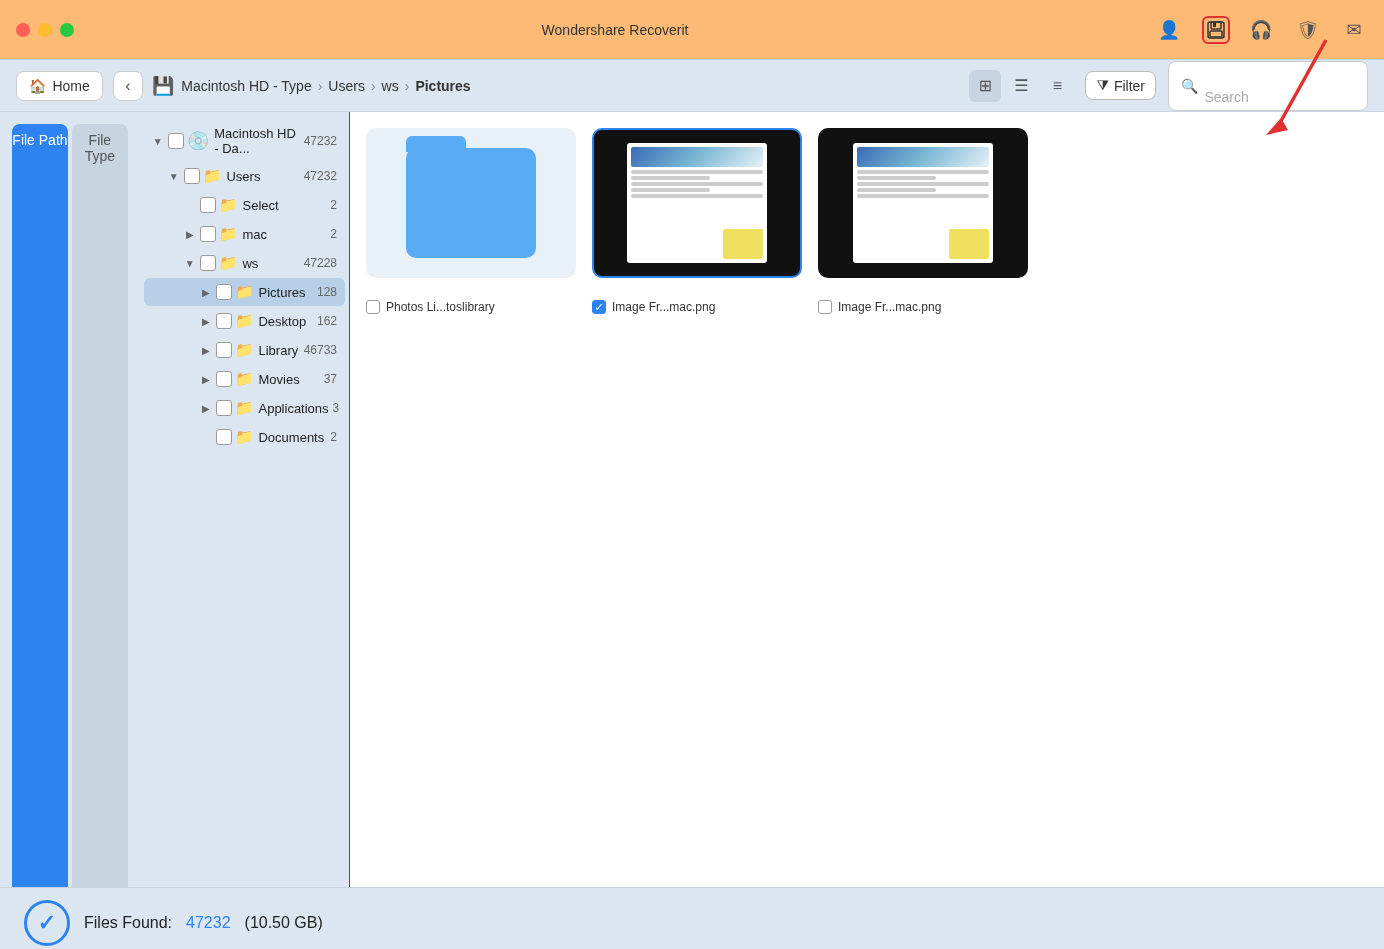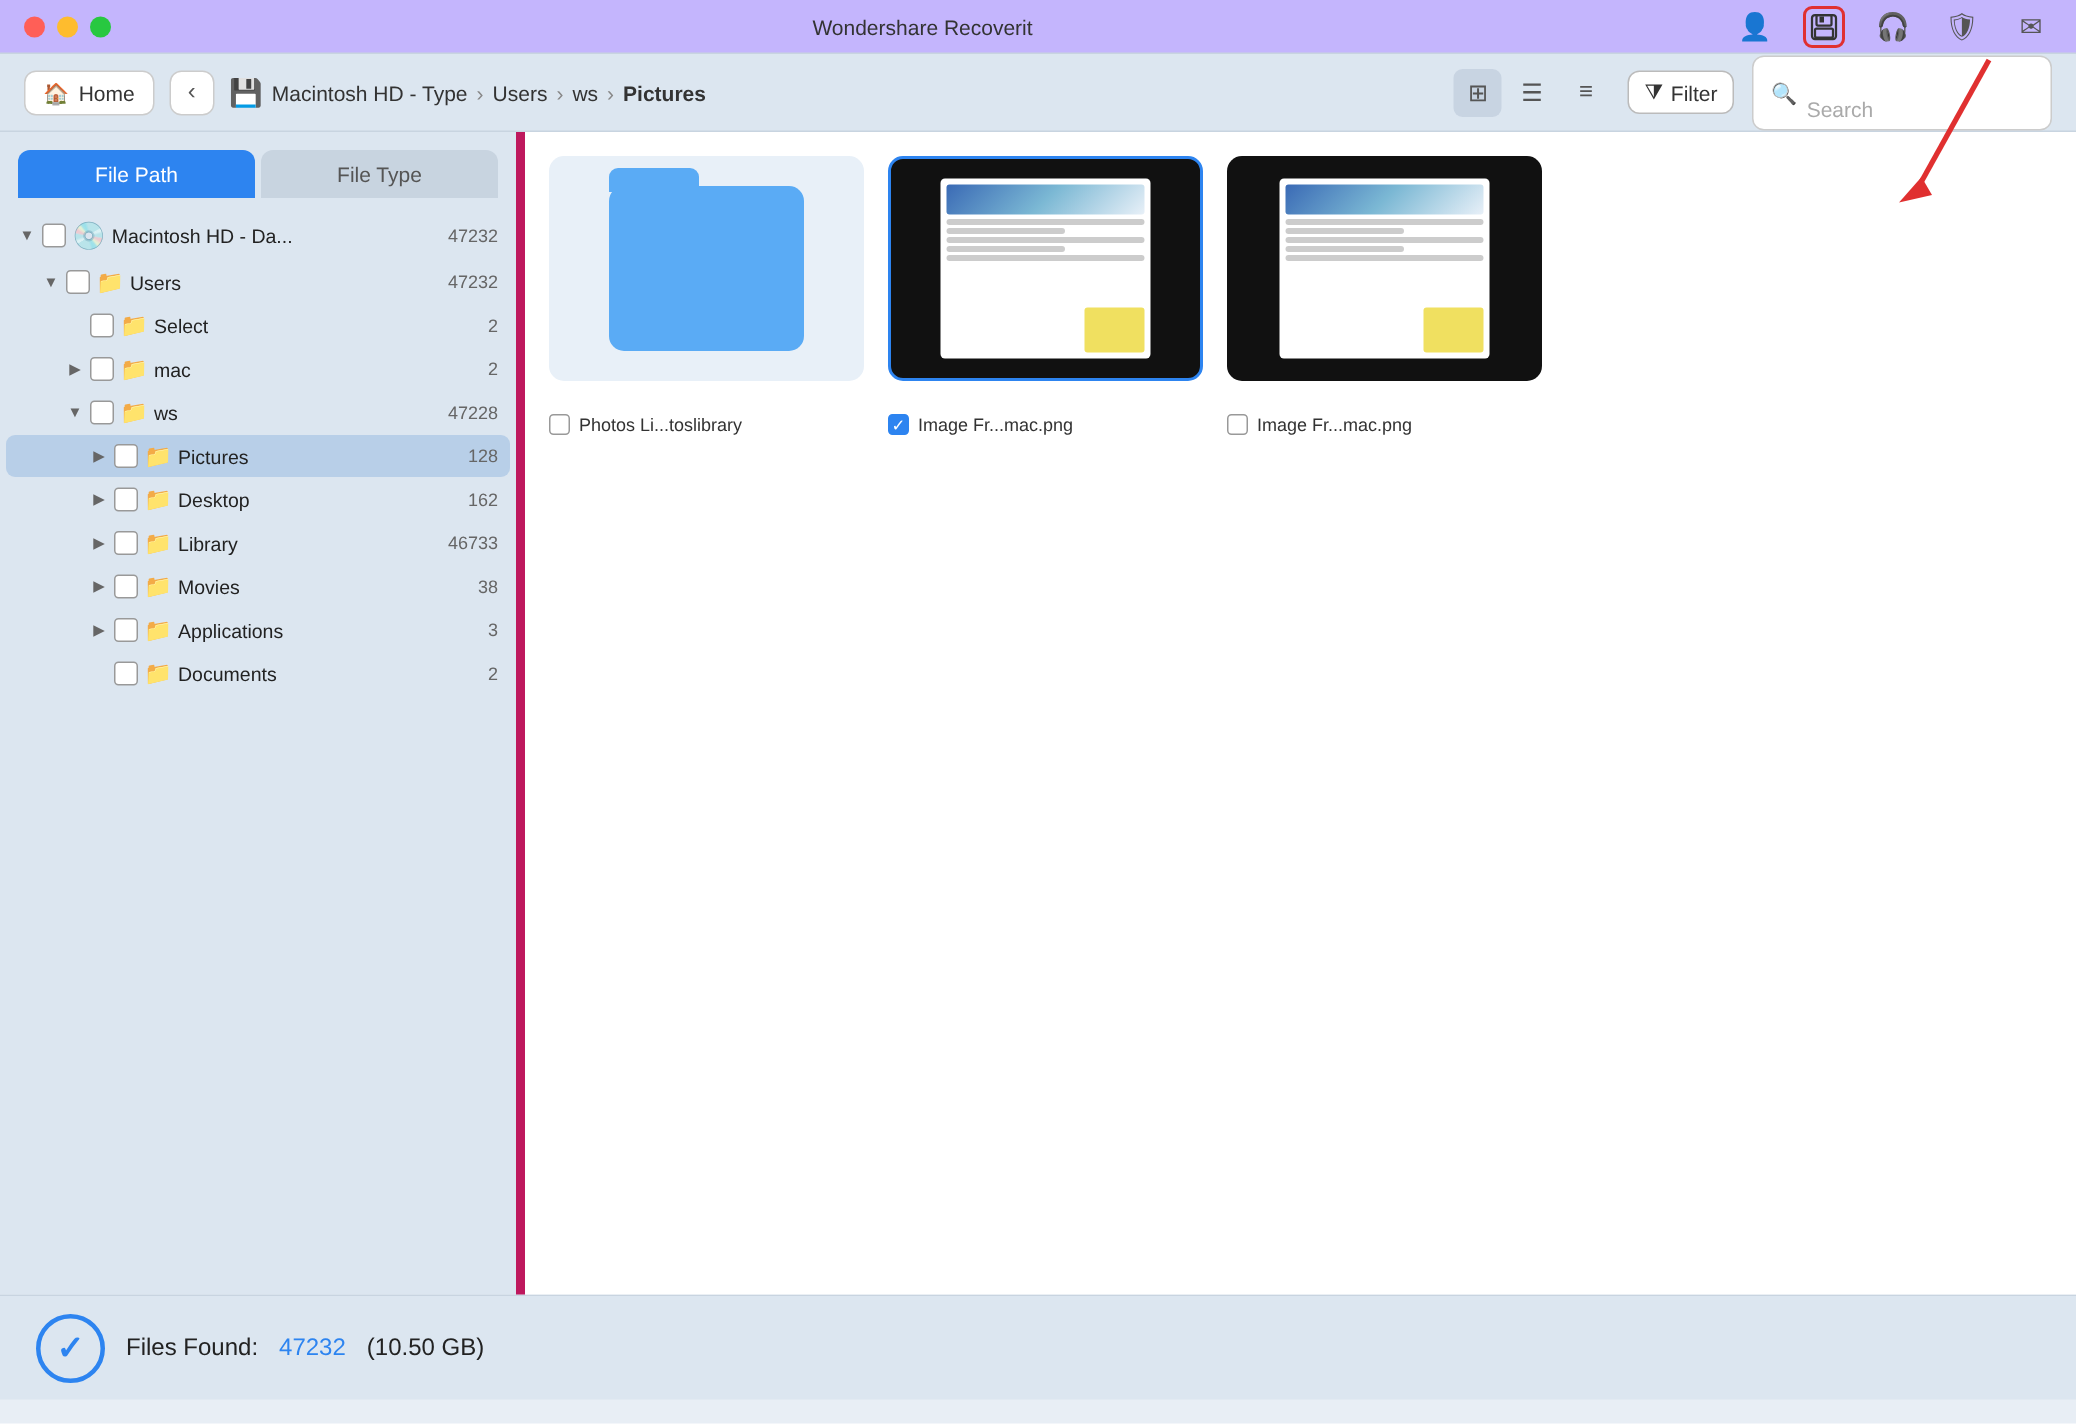--- a/index.html
+++ b/index.html
@@ -7,22 +7,22 @@
       font-family: -apple-system, BlinkMacSystemFont, 'Segoe UI', sans-serif;
       background: #e8eef5;
       width: 1384px;
       height: 949px;
       overflow: hidden;
       position: relative;
     }
 
     
     .title-bar {
-      height: 36px;
-      background: #c4b5fd;
+      height: 60px;
+      background: #fdba74;
       display: flex;
       align-items: center;
       justify-content: space-between;
       padding: 0 16px;
       border-bottom: 1px solid #c8d4e0;
     }
     .traffic-lights {
       display: flex;
       gap: 8px;
       align-items: center;
@@ -148,23 +148,23 @@
     
     .main-content {
       display: flex;
       height: calc(949px - 52px - 52px - 70px);
     }
 
     
     .sidebar {
       width: 350px;
       background: #dce6f0;
-      border-right: 6px solid #be185d;
-      display: flex;
-      flex-direction: column;
+      border-right: 1px solid #be185d;
+      display: flex;
+      flex-direction: row;
       overflow: hidden;
     }
     .sidebar-tabs {
       display: flex;
       padding: 12px 12px 0;
       gap: 4px;
     }
     .sidebar-tab {
       flex: 1;
       padding: 8px 0;
@@ -502,21 +502,21 @@
         <span class="folder-icon">📁</span>
         <span class="name">Library</span>
         <span class="count">46733</span>
       </div>
 
       <div class="tree-item indent-3">
         <span class="chevron">▶</span>
         <div class="cb"></div>
         <span class="folder-icon">📁</span>
         <span class="name">Movies</span>
-        <span class="count">38</span>
+        <span class="count">37</span>
       </div>
 
       <div class="tree-item indent-3">
         <span class="chevron">▶</span>
         <div class="cb"></div>
         <span class="folder-icon">📁</span>
         <span class="name">Applications</span>
         <span class="count">3</span>
       </div>
 

